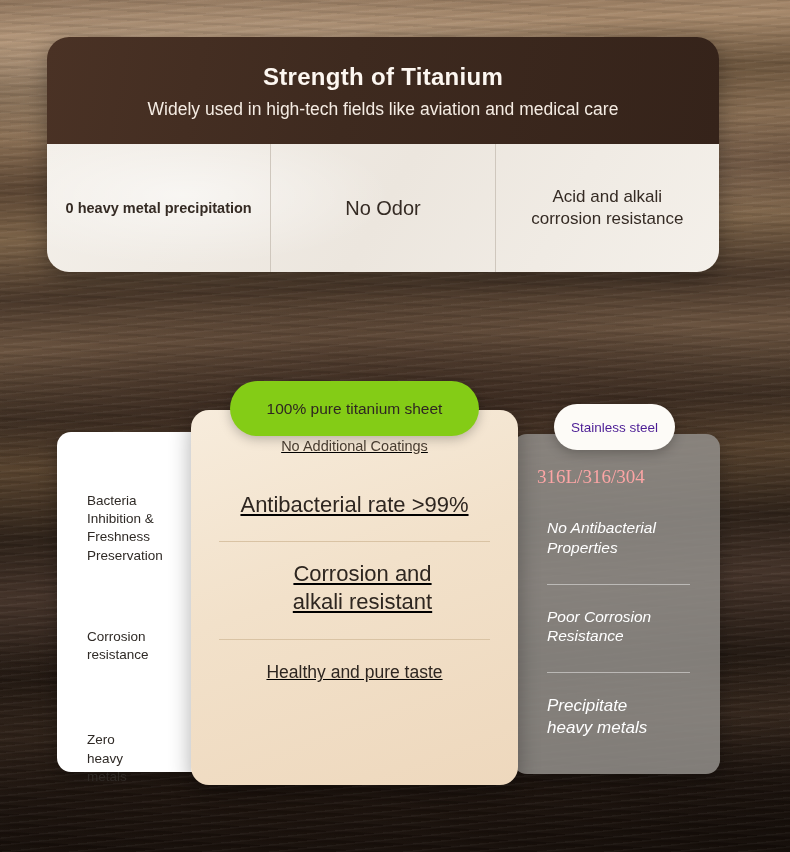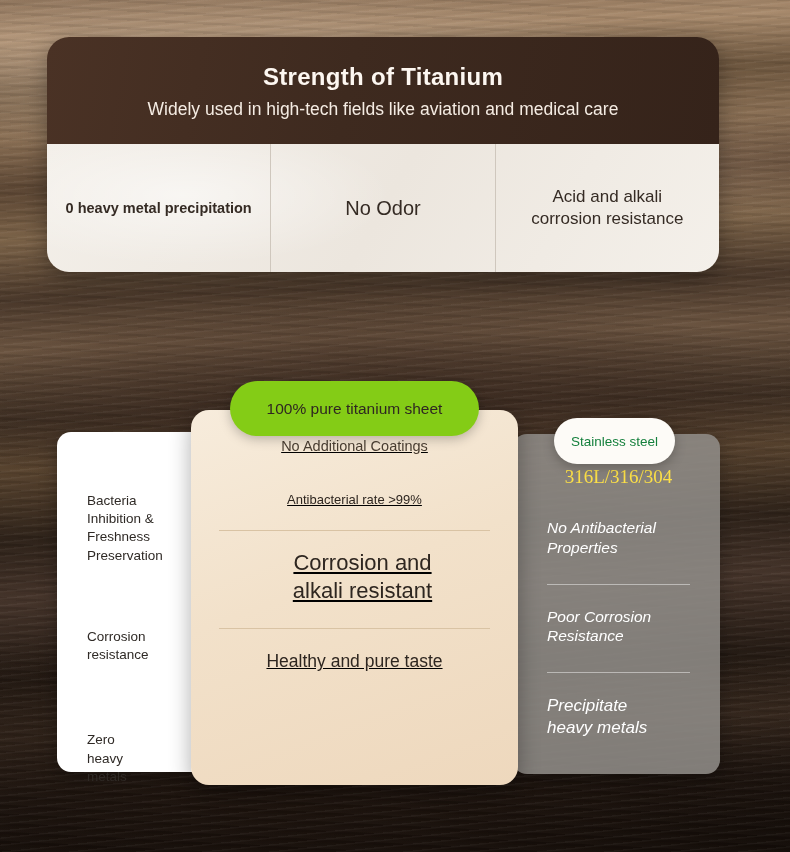--- a/index.html
+++ b/index.html
@@ -105,24 +105,24 @@
   #compare-right {
     position: absolute;
     left: 513px; top: 434px;
     width: 207px; height: 340px;
     background: rgba(143,140,136,.88);
     border-radius: 14px;
     box-shadow: 0 5px 18px rgba(0,0,0,.3);
     padding: 32px 20px 0 34px;
   }
   #right-model {
-    color: #fde047;
+    color: #fca5a5;
     font-size: 19px;
     font-family: "Liberation Serif", serif;
-    text-align: center;
+    text-align: left;
     margin-left: -10px;
   }
   .right-row { color: #ffffff; font-size: 15.5px; line-height: 1.28; font-style: italic; }
   #right-row-0 { margin-top: 30px; }
   .right-div {
     height: 1px;
     background: rgba(255,255,255,.45);
     margin: 26px 0 0 0;
     width: 143px;
   }
@@ -134,21 +134,21 @@
     left: 191px; top: 410px;
     width: 327px; height: 375px;
     background: linear-gradient(160deg, #f7ecdc 0%, #f2e1ca 45%, #eed8bd 100%);
     border-radius: 18px;
     box-shadow: 0 6px 22px rgba(0,0,0,.32);
     padding-top: 28px;
     text-align: center;
     text-decoration: underline;
   }
   #center-sub { color: #4a3e32; font-size: 14.5px; }
-  #center-row-0 { color: #2e2620; font-size: 13px; margin-top: 38px; }
+  #center-row-0 { color: #2e2620; font-size: 22px; margin-top: 38px; }
   .center-div { height: 1px; background: #d9c3a4; margin: 23px 28px 0; }
   #center-row-1 {
     color: #2e2620; font-size: 22px; line-height: 1.28;
     margin-top: 18px; padding: 0 30px; margin-left: 16px;
   }
   #center-row-2 { color: #2e2620; font-size: 17.5px; margin-top: 22px; }
 
   
   #pill-center {
     position: absolute;
@@ -160,23 +160,22 @@
     color: #2f2721; font-size: 15.5px;
     box-shadow: 0 3px 12px rgba(0,0,0,.25);
   }
   #pill-right {
     position: absolute;
     left: 554px; top: 404px;
     width: 121px; height: 46px;
     background: #fdfbf7;
     border-radius: 23px;
     display: flex; align-items: center; justify-content: center;
-    color: #15803d; font-size: 13.5px;
+    color: #4c1d95; font-size: 13.5px;
     box-shadow: 0 3px 12px rgba(0,0,0,.25);
-    margin-top: 14px;
   }
 </style>
 </head>
 <body>
 
 <div id="bg-layer"></div>
 
 <section id="top-card">
   <div id="top-header">
     <h1 id="top-title">Strength of Titanium</h1>

